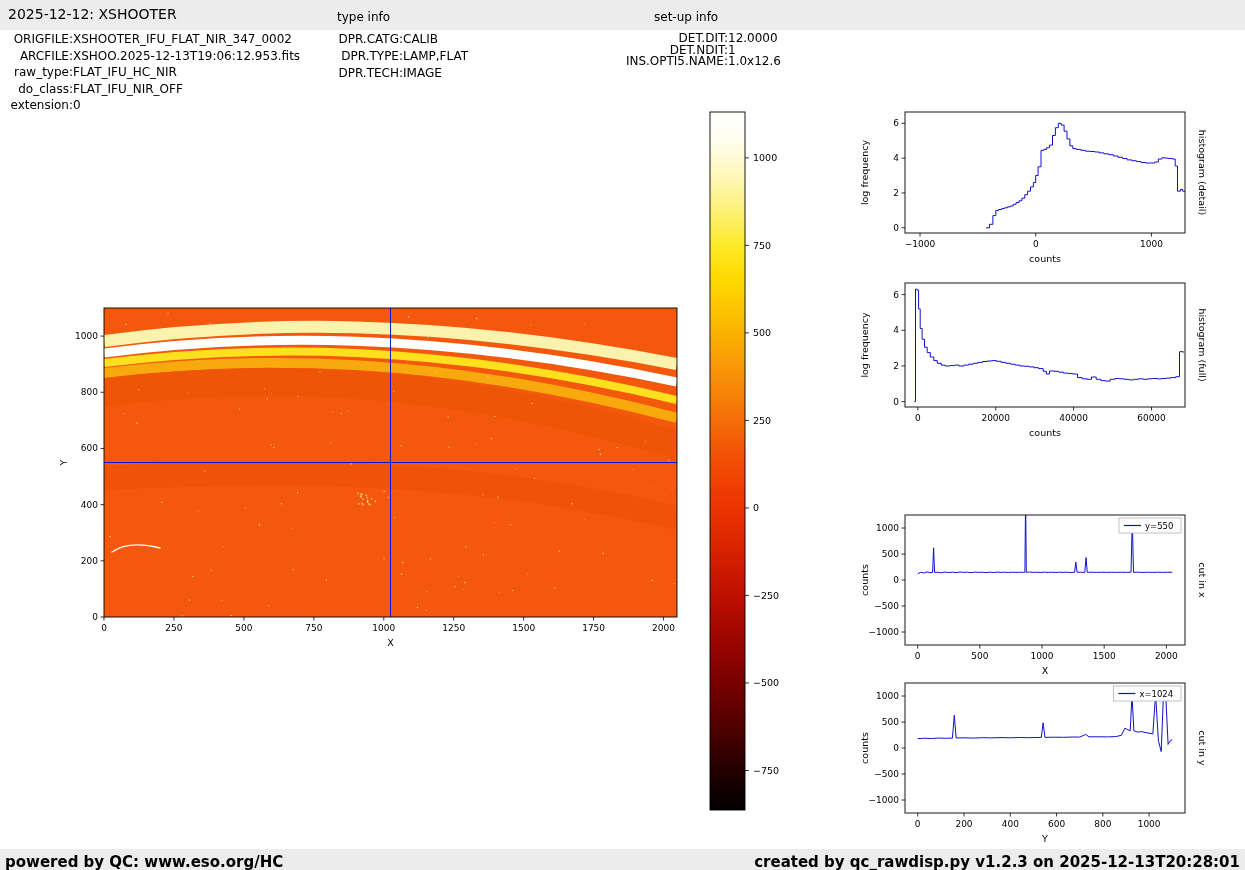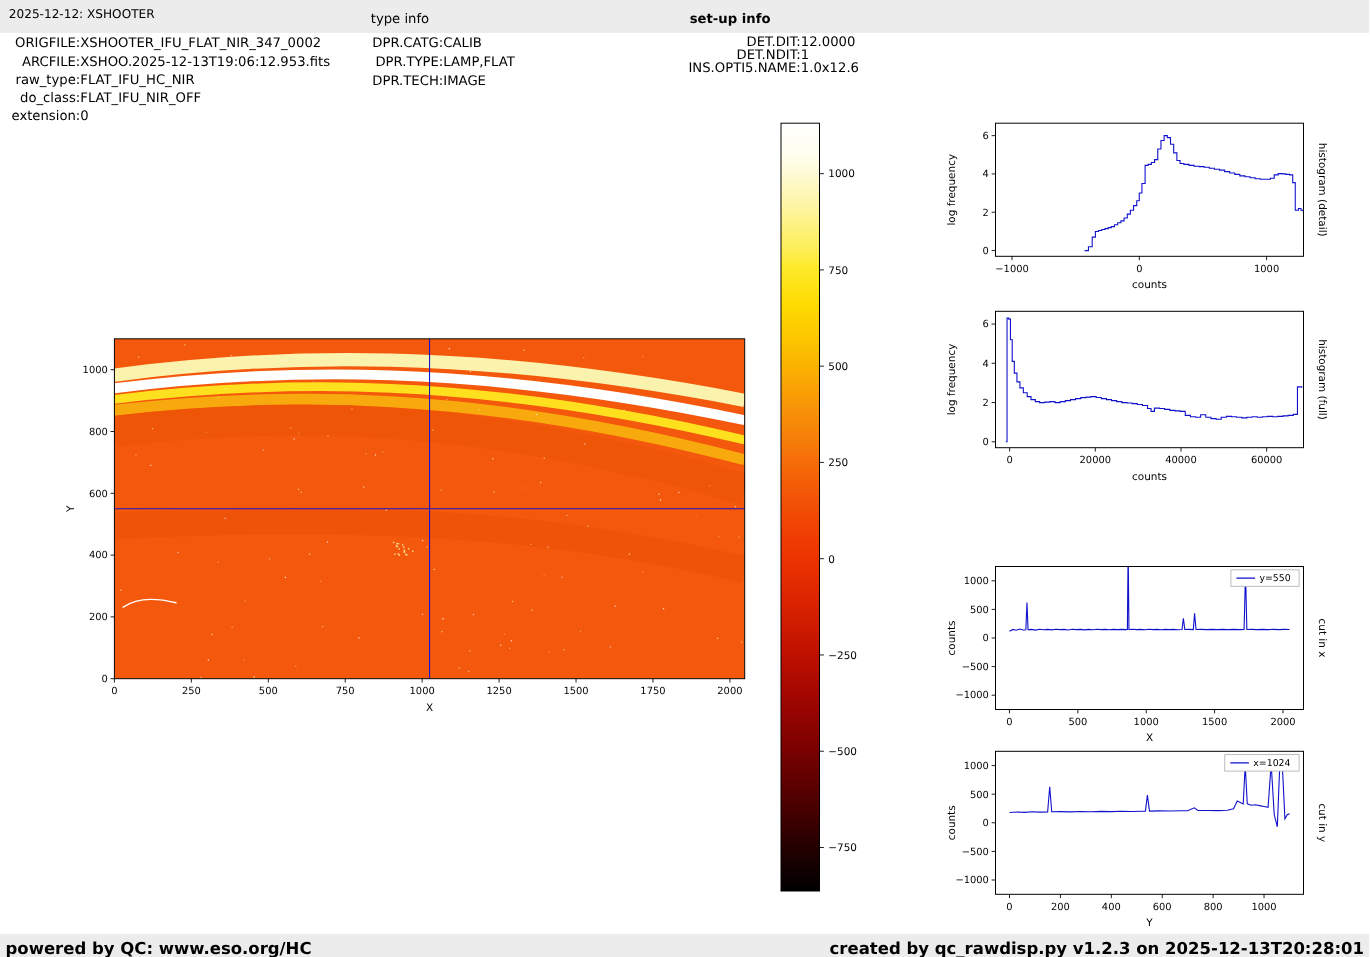--- a/index.html
+++ b/index.html
@@ -1,22 +1,22 @@
 <!DOCTYPE html>
 <html><head>
 <meta charset="utf-8">
 <style>
   html,body{margin:0;padding:0;background:#fff;}
   .page{position:relative;width:1245px;height:870px;background:#ffffff;
         font-family:"DejaVu Sans",sans-serif;color:#000;overflow:hidden;}
   .topbar{position:absolute;left:0;top:0;width:100%;height:30px;background:#ececec;}
-  .title{position:absolute;left:8px;top:6px;font-size:11px;white-space:nowrap;}
+  .title{position:absolute;left:8px;top:6px;font-size:14px;white-space:nowrap;}
   .sec-label{position:absolute;top:10px;font-size:12px;white-space:nowrap;}
   .sec-type{left:337px;}
-  .sec-setup{left:627px;font-weight:bold;}
+  .sec-setup{left:654px;}
   .infoblock{position:absolute;font-size:12px;}
   .infoblock .irow{display:flex;line-height:16.5px;white-space:nowrap;text-align:right;}
   .fileblock{left:5px;top:31px;}
   .fileblock .ilab{flex:0 0 68px;}
   .typeblock{left:337px;top:31px;}
   .typeblock .irow{line-height:17px;}
   .typeblock .ilab{flex:0 0 66px;}
   .setupblock{left:600px;top:33px;font-size:12px;}
   .setupblock .irow{line-height:11.5px;}
   .setupblock .ilab{flex:0 0 128px;}

